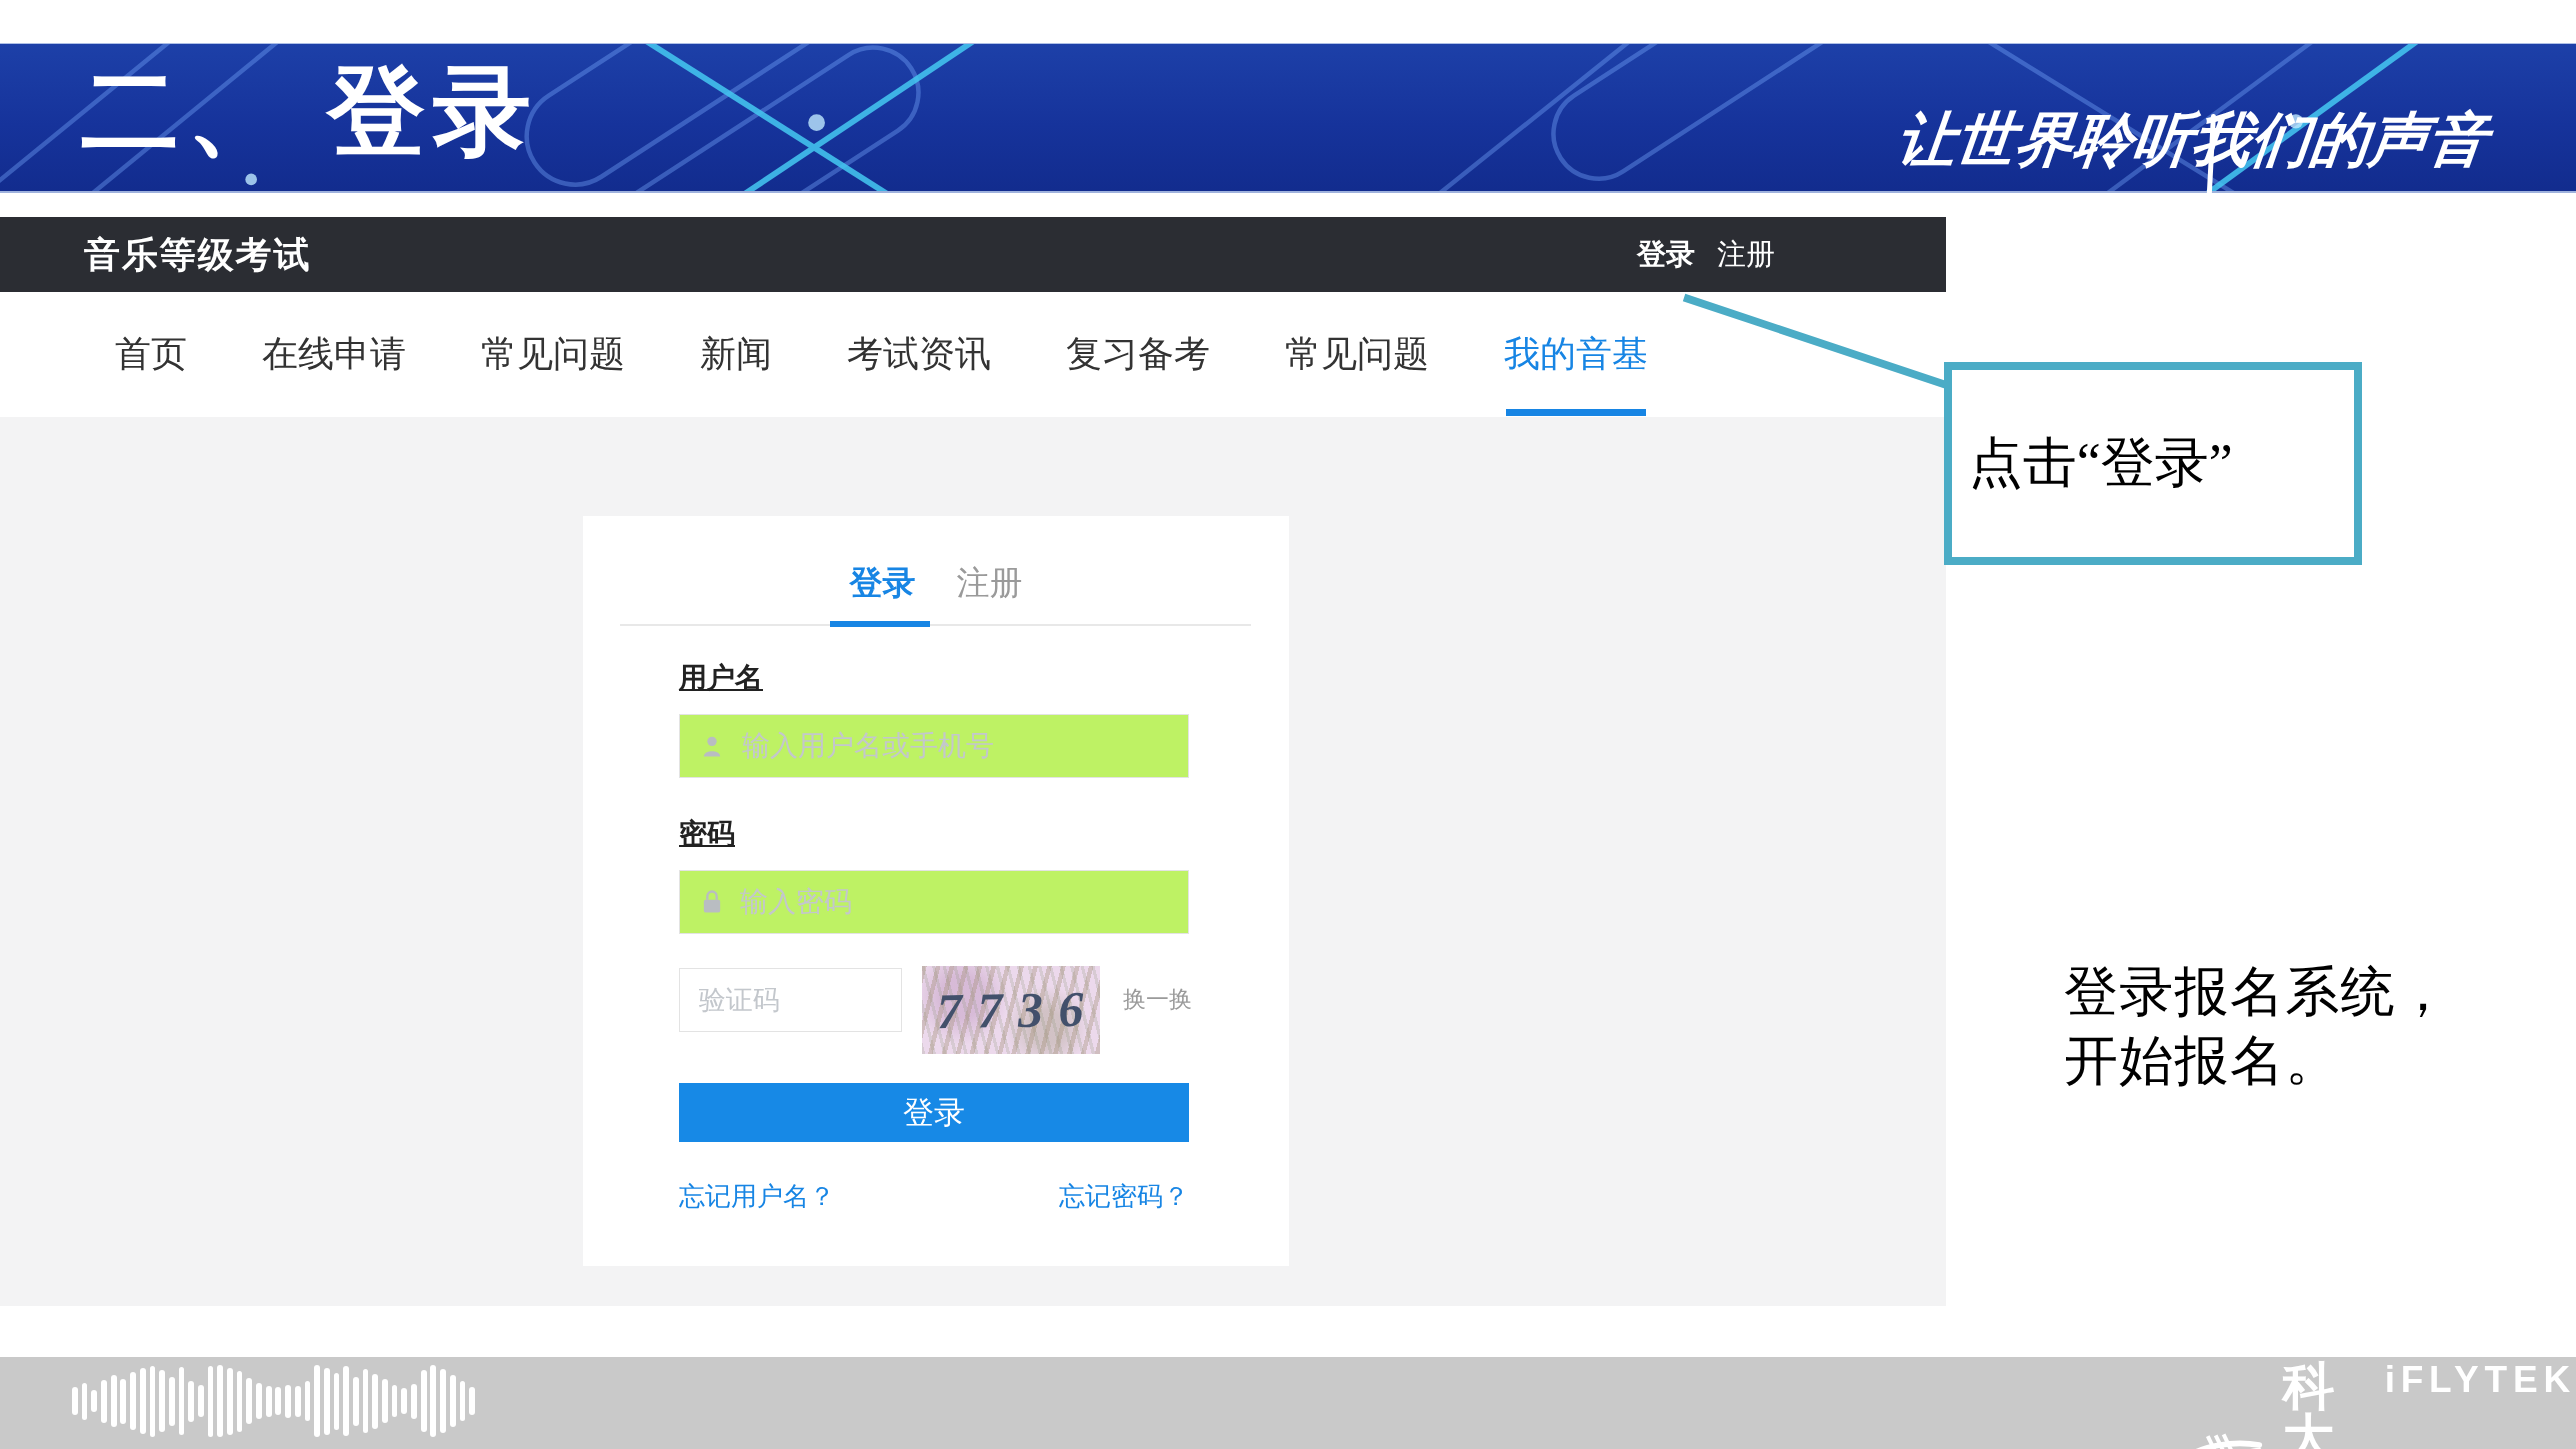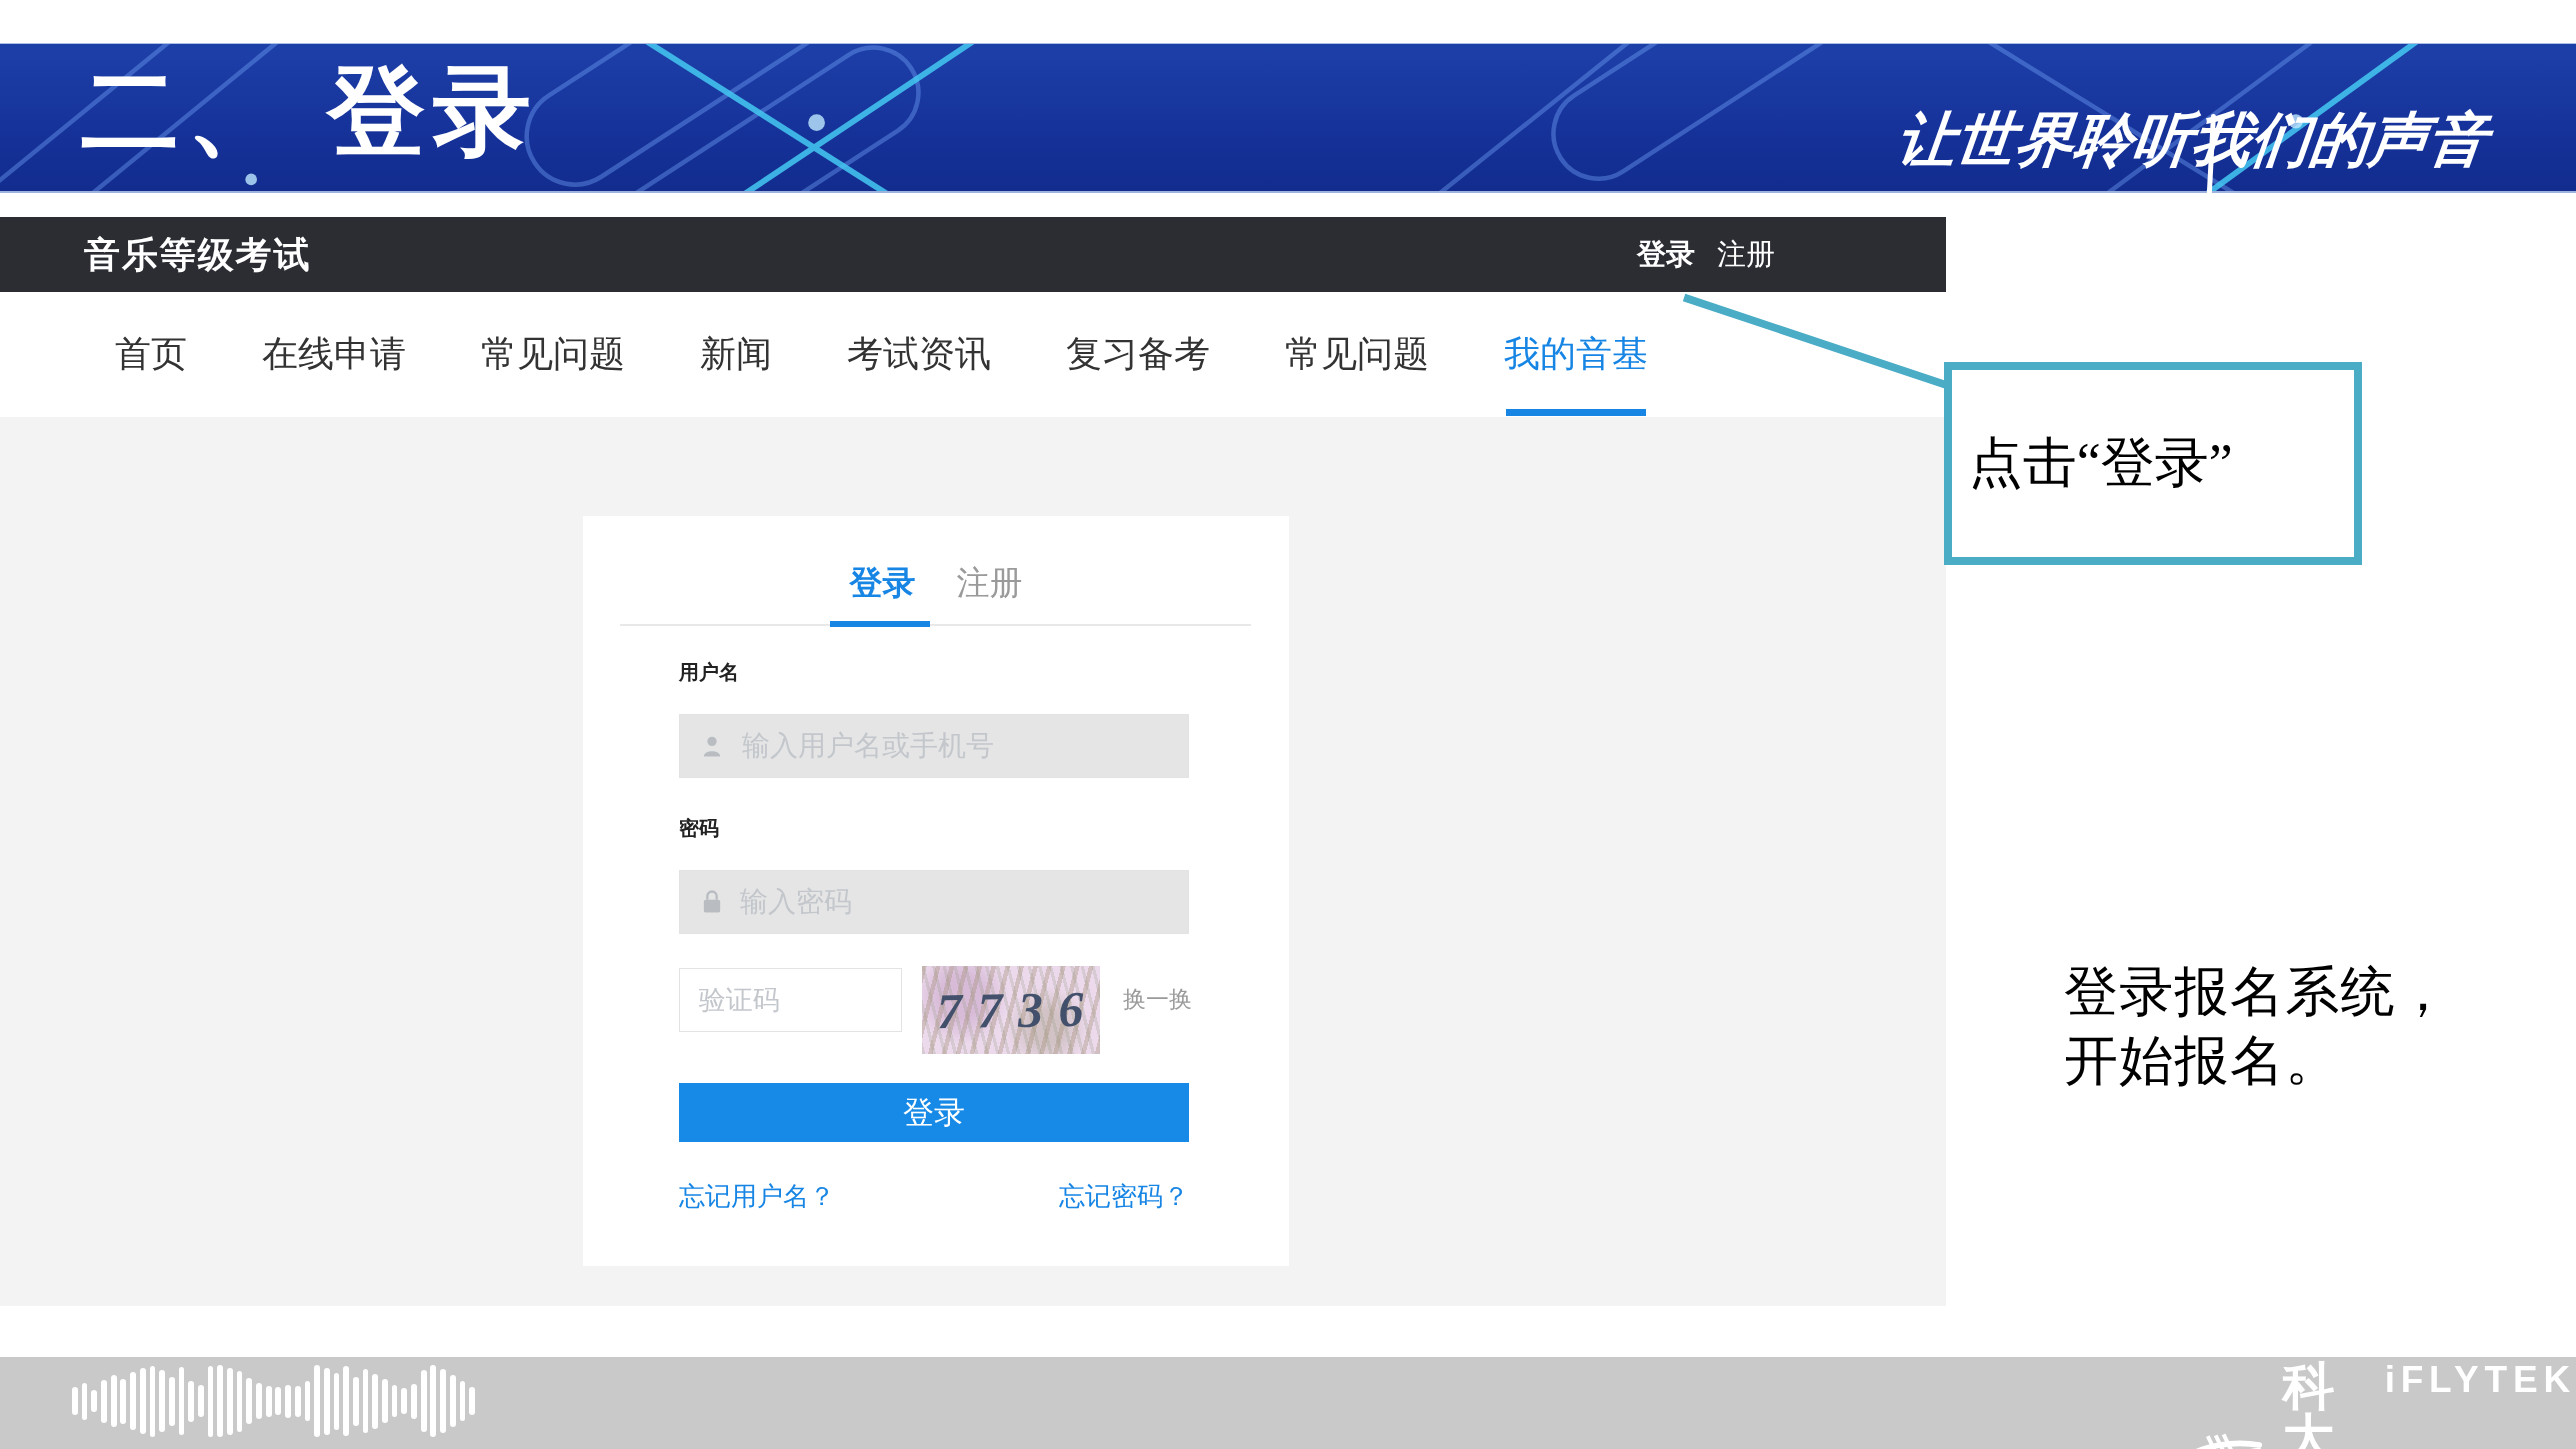--- a/index.html
+++ b/index.html
@@ -43,25 +43,25 @@
   .content-area{position:absolute;left:0;top:417px;width:1946px;height:889px;background:#f3f3f4;}
 
   
   .card{position:absolute;left:583px;top:516px;width:706px;height:750px;background:#fff;}
   .tabs{position:absolute;left:0;top:45px;width:100%;display:flex;justify-content:center;gap:41px;
         font-size:33px;}
   .tab-login{color:var(--accent,#1785e4);font-weight:bold;cursor:pointer;}
   .tab-reg{color:#9a9a9a;cursor:pointer;}
   .tab-divider{position:absolute;left:37px;top:108px;width:631px;height:1.9px;background:#e8e8e8;}
   .tab-active-bar{position:absolute;left:210px;top:-2.6px;width:100px;height:5.2px;background:var(--accent,#1785e4);}
-  .field-label{position:absolute;left:96px;font-size:20px;font-weight:600;color:#222;}
+  .field-label{position:absolute;left:96px;font-size:28px;font-weight:600;color:#222;text-decoration:underline;}
   .lbl-user{top:143px;}
   .lbl-pass{top:299px;}
   .input-box{position:absolute;left:96px;width:510px;height:64px;border:1.3px solid #e3e3e3;
-             background:#e5e5e5;box-sizing:border-box;display:flex;align-items:center;padding-left:18px;gap:14px;}
+             background:#bef264;box-sizing:border-box;display:flex;align-items:center;padding-left:18px;gap:14px;}
   .in-user{top:198px;}
   .in-pass{top:354px;gap:12px;}
   .input-box svg{width:28px;height:28px;flex:0 0 auto;}
   .input-box input{border:none;outline:none;flex:1;font-size:28px;color:#444;background:transparent;
                    font-family:inherit;min-width:0;}
   .input-box input::placeholder{color:#c3c7cc;}
   .in-captcha{position:absolute;left:96px;top:452px;width:223px;height:64px;border:1.3px solid #e3e3e3;
               box-sizing:border-box;display:flex;align-items:center;padding-left:16.7px;}
   .in-captcha input{border:none;outline:none;width:100%;font-size:27px;color:#444;font-family:inherit;}
   .in-captcha input::placeholder{color:#c3c7cc;}

